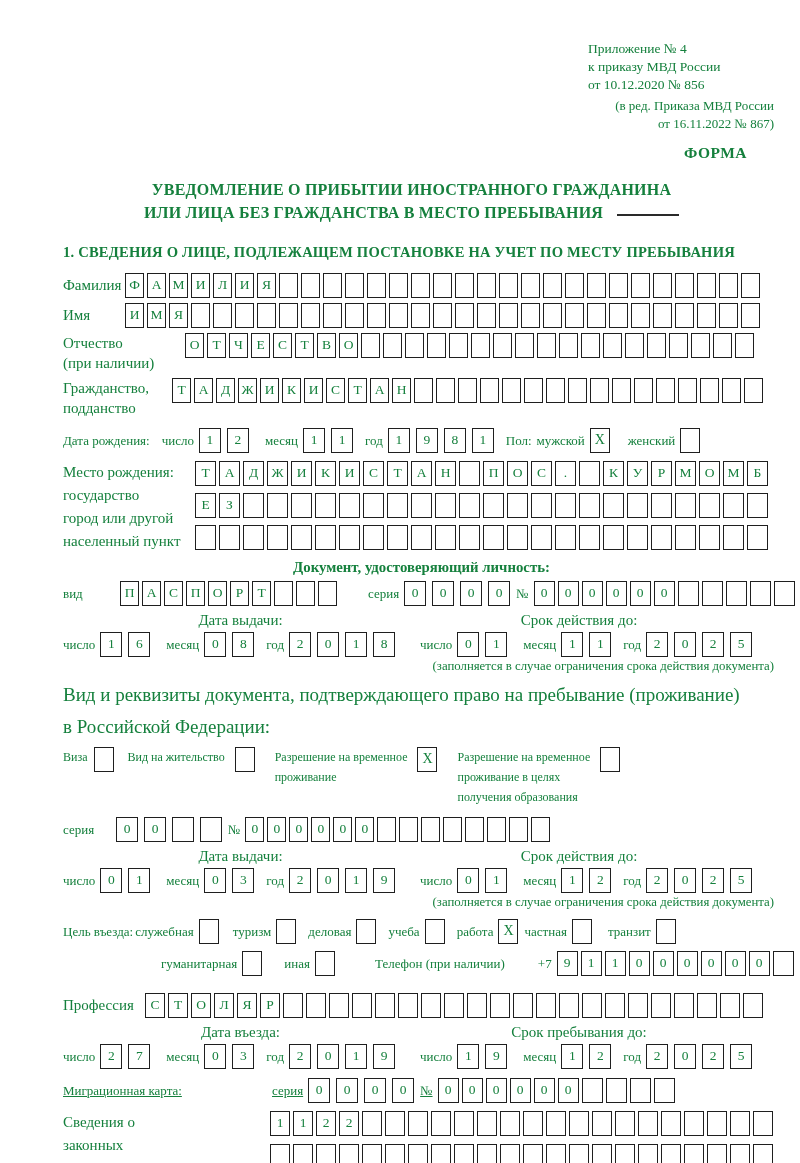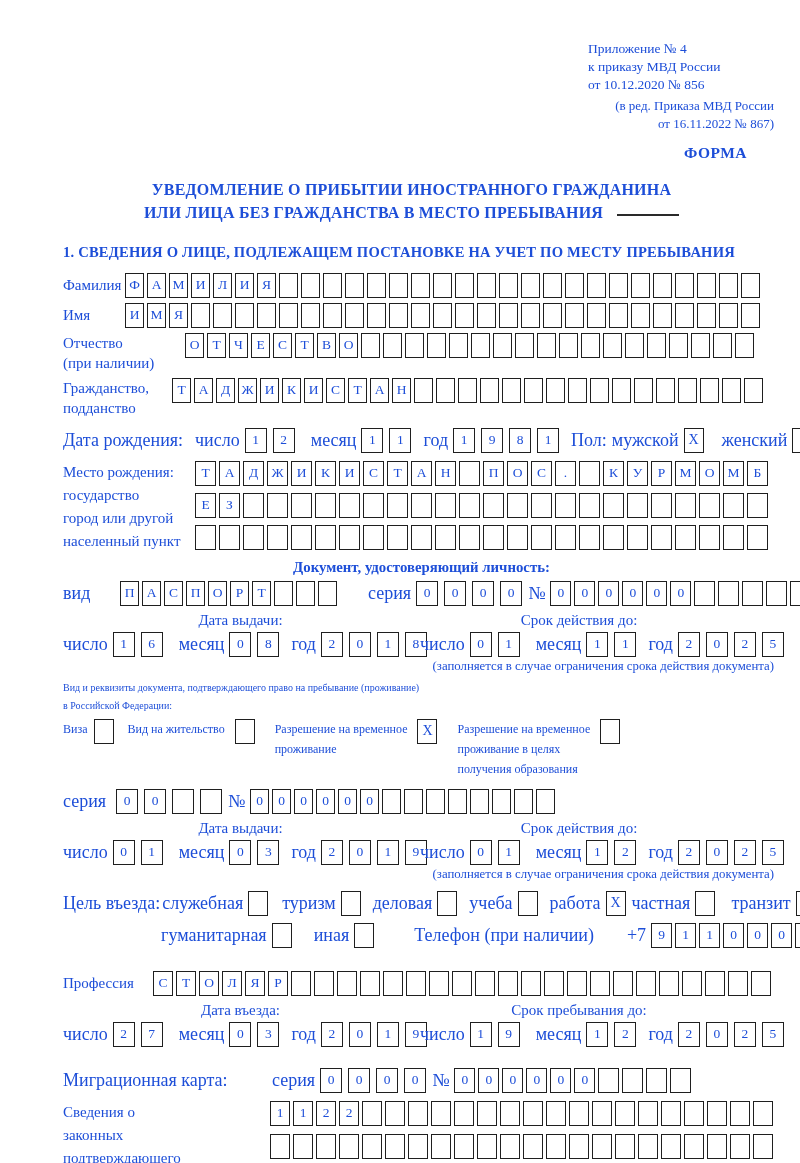--- a/index.html
+++ b/index.html
@@ -1,18 +1,18 @@
 <!DOCTYPE html>
 <html><head>
 <meta charset="utf-8">
 <style>
   html,body{margin:0;padding:0;background:#e8e8e8;}
   .page{
     position:relative;width:800px;height:1163px;margin:0 auto;background:#ffffff;
-    font-family:"Liberation Serif","DejaVu Serif",serif;color:#1d4ed8;
+    font-family:"Liberation Serif","DejaVu Serif",serif;color:#15803d;
     box-sizing:border-box;padding:40px 20px 28px 63px;overflow:hidden;
   }
   .annex{margin-left:auto;width:192px;font-size:13.5px;line-height:1.32;}
   .annex .note{margin-top:4px;font-size:13px;}
   .forma{margin-top:12px;text-align:right;padding-right:33px;font-weight:bold;font-size:15.5px;letter-spacing:.5px;}
   .title{margin-top:16px;text-align:center;font-weight:bold;font-size:16px;line-height:1.45;letter-spacing:.2px;padding-right:20px;}
   .title-underline{display:inline-block;width:62px;height:2px;background:#2a2a2a;margin-left:14px;vertical-align:2px;}
   .section-title{margin-top:20px;margin-bottom:12px;font-weight:bold;font-size:14.6px;letter-spacing:.2px;}
   .row{display:flex;align-items:flex-start;margin-top:5px;}
   .lbl{font-size:15px;line-height:25px;flex-shrink:0;}
@@ -24,23 +24,23 @@
   .w23 .cell{width:20px;}
   .dgrid .cell{width:22px;margin-right:6px;}
   .cb{display:inline-block;box-sizing:border-box;width:20px;height:25px;border:1.7px solid #1f1f1f;
       text-align:center;font-size:14px;line-height:21px;vertical-align:top;flex-shrink:0;}
   .dates-hdr{display:flex;margin-top:6px;font-size:15px;}
   .dates-hdr .lft{width:355px;text-align:center;}
   .dates-hdr .rgt{flex:1;text-align:center;padding-right:40px;}
   .dates-row{display:flex;align-items:flex-start;margin-top:3px;}
   .dates-row .lft{width:355px;display:flex;align-items:flex-start;}
   .dates-row .rgt{display:flex;align-items:flex-start;margin-left:2px;}
-  .sub{font-size:18px;line-height:25px;margin-right:5px;flex-shrink:0;}
+  .sub{font-size:13px;line-height:25px;margin-right:5px;flex-shrink:0;}
   .note{font-size:12.8px;text-align:right;padding-right:6px;margin-top:2px;}
-  .plain{font-size:10px;line-height:1.55;margin-top:6px;}
+  .plain{font-size:19px;line-height:1.55;margin-top:6px;}
   .opts{display:flex;align-items:flex-start;margin-top:6px;}
   .opt{display:flex;align-items:flex-start;}
   .opt .txt{font-size:12px;line-height:20px;}
   .opt .txt.ctr{text-align:left;}
   .mr6{margin-right:6px;}.mr10{margin-right:10px;}.mr14{margin-right:14px;}
 </style>
 </head>
 <body>
 
 <div class="page">
@@ -237,21 +237,21 @@
   <div class="row" style="margin-top:7px;">
     <span class="sub" style="margin-left:98px;">гуманитарная</span>
     <span class="cb mr14"></span>
     <span class="sub" style="margin-left:8px;">иная</span>
     <span class="cb mr14"></span>
     <span class="sub" style="margin-left:26px;">Телефон (при наличии)</span>
     <span class="sub" style="margin-left:28px;">+7</span>
     <span class="grid w24"><span class="cell">9</span><span class="cell">1</span><span class="cell">1</span><span class="cell">0</span><span class="cell">0</span><span class="cell">0</span><span class="cell">0</span><span class="cell">0</span><span class="cell">0</span><span class="cell"></span></span>
   </div>
 
-  <div class="row" style="margin-top:23px;gap:8px;">
+  <div class="row" style="margin-top:17px;">
     <span class="lbl" style="width:82px;">Профессия</span>
     <span class="grid w23"><span class="cell">С</span><span class="cell">Т</span><span class="cell">О</span><span class="cell">Л</span><span class="cell">Я</span><span class="cell">Р</span><span class="cell"></span><span class="cell"></span><span class="cell"></span><span class="cell"></span><span class="cell"></span><span class="cell"></span><span class="cell"></span><span class="cell"></span><span class="cell"></span><span class="cell"></span><span class="cell"></span><span class="cell"></span><span class="cell"></span><span class="cell"></span><span class="cell"></span><span class="cell"></span><span class="cell"></span><span class="cell"></span><span class="cell"></span><span class="cell"></span><span class="cell"></span></span>
   </div>
 
   <div class="dates-hdr">
     <span class="lft">Дата въезда:</span>
     <span class="rgt">Срок пребывания до:</span>
   </div>
   <div class="dates-row">
     <span class="lft">
@@ -265,21 +265,21 @@
     <span class="rgt">
       <span class="sub">число</span>
       <span class="grid dgrid mr10"><span class="cell">1</span><span class="cell">9</span></span>
       <span class="sub">месяц</span>
       <span class="grid dgrid mr6"><span class="cell">1</span><span class="cell">2</span></span>
       <span class="sub">год</span>
       <span class="grid dgrid"><span class="cell">2</span><span class="cell">0</span><span class="cell">2</span><span class="cell">5</span></span>
     </span>
   </div>
 
-  <div class="row" style="margin-top:21px;">
+  <div class="row" style="margin-top:9px;text-decoration:underline;">
     <span class="sub" style="width:168px;">Миграционная карта:</span>
     <span class="sub" style="margin-left:36px;">серия</span>
     <span class="grid dgrid"><span class="cell">0</span><span class="cell">0</span><span class="cell">0</span><span class="cell">0</span></span>
     <span class="sub">№</span>
     <span class="grid w24"><span class="cell">0</span><span class="cell">0</span><span class="cell">0</span><span class="cell">0</span><span class="cell">0</span><span class="cell">0</span><span class="cell"></span><span class="cell"></span><span class="cell"></span><span class="cell"></span></span>
   </div>
 
   <div class="row" style="margin-top:8px;">
     <span class="lbl2" style="width:207px;line-height:23px;">
       <span>Сведения о</span><br>

